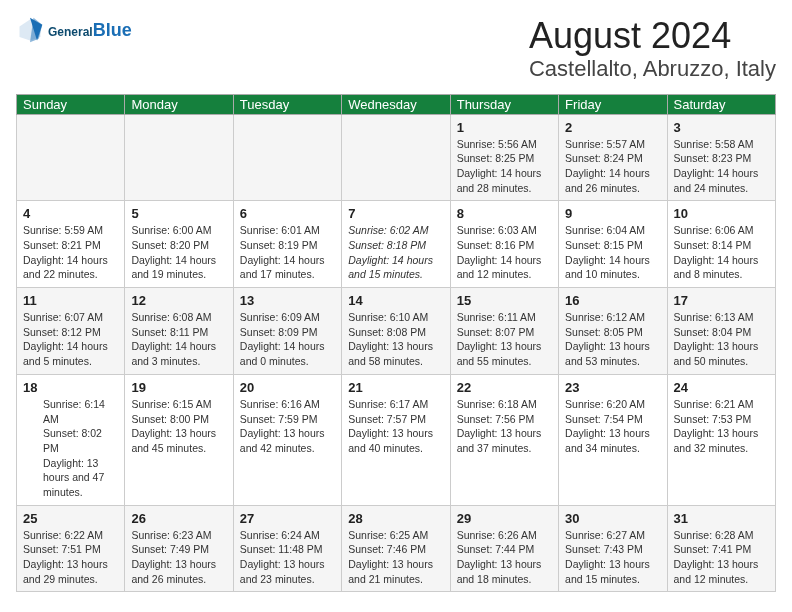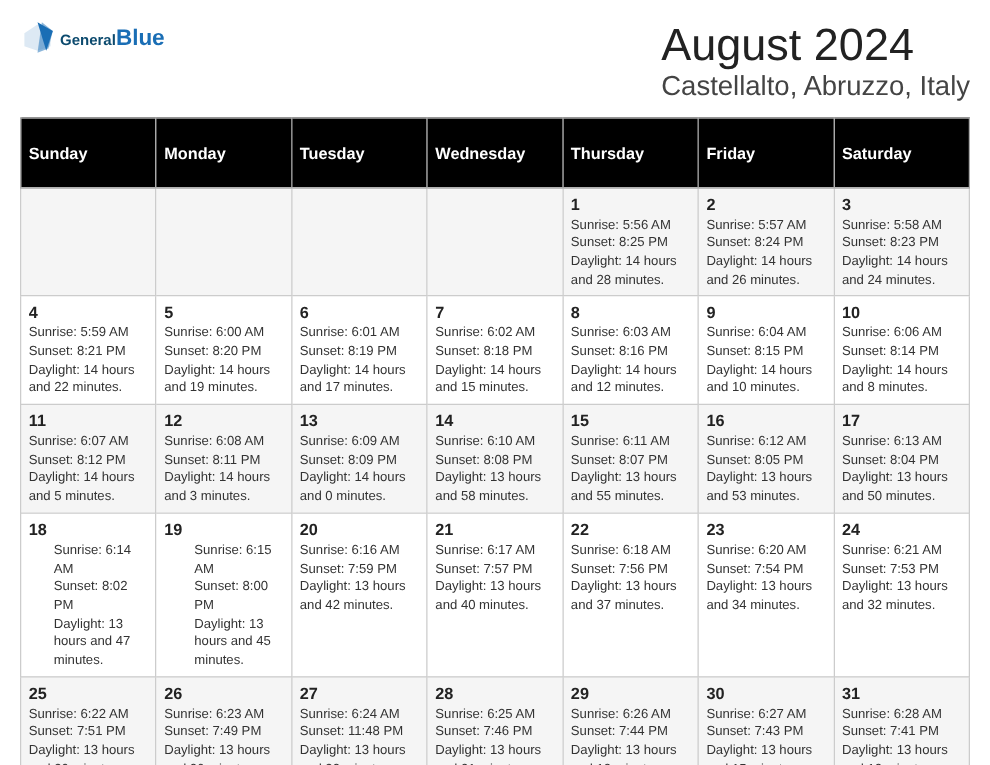--- a/index.html
+++ b/index.html
@@ -47,26 +47,26 @@
     .subtitle {
       font-size: 22px;
       color: #444;
     }
     table {
       width: 100%;
       border-collapse: collapse;
       table-layout: fixed;
     }
     thead tr th {
-      background-color: #000000;
+      background-color: #15803d;
       color: #fff;
       text-align: left;
-      padding: 20px 6px;
+      padding: 2px 6px;
       font-size: 13px;
-      font-weight: bold;
+      font-weight: normal;
       border: 1px solid #aaa;
     }
     tbody tr td {
       vertical-align: top;
       padding: 5px 6px;
       font-size: 11px;
       color: #222;
       border: 1px solid #ccc;
       height: 80px;
     }
@@ -164,21 +164,21 @@
 Daylight: 14 hours and 19 minutes.</div>
         </td>
         <td>
           <span class="day-number">6</span>
           <div class="day-info" style="white-space: pre-line;">Sunrise: 6:01 AM
 Sunset: 8:19 PM
 Daylight: 14 hours and 17 minutes.</div>
         </td>
         <td>
           <span class="day-number">7</span>
-          <div class="day-info" style="white-space: pre-line;">Sunrise: 6:02 AM
+          <div class="day-info" style="white-space: pre-line; font-style: italic;">Sunrise: 6:02 AM
 Sunset: 8:18 PM
 Daylight: 14 hours and 15 minutes.</div>
         </td>
         <td>
           <span class="day-number">8</span>
           <div class="day-info" style="white-space: pre-line;">Sunrise: 6:03 AM
 Sunset: 8:16 PM
 Daylight: 14 hours and 12 minutes.</div>
         </td>
         <td>
@@ -240,21 +240,21 @@
       </tr>
       <tr>
         <td>
           <span class="day-number">18</span>
           <div class="day-info" style="white-space: pre-line; margin-left: 20px;">Sunrise: 6:14 AM
 Sunset: 8:02 PM
 Daylight: 13 hours and 47 minutes.</div>
         </td>
         <td>
           <span class="day-number">19</span>
-          <div class="day-info" style="white-space: pre-line; margin-left: 24px;">Sunrise: 6:15 AM
+          <div class="day-info" style="white-space: pre-line;">Sunrise: 6:15 AM
 Sunset: 8:00 PM
 Daylight: 13 hours and 45 minutes.</div>
         </td>
         <td>
           <span class="day-number">20</span>
           <div class="day-info" style="white-space: pre-line;">Sunrise: 6:16 AM
 Sunset: 7:59 PM
 Daylight: 13 hours and 42 minutes.</div>
         </td>
         <td>

